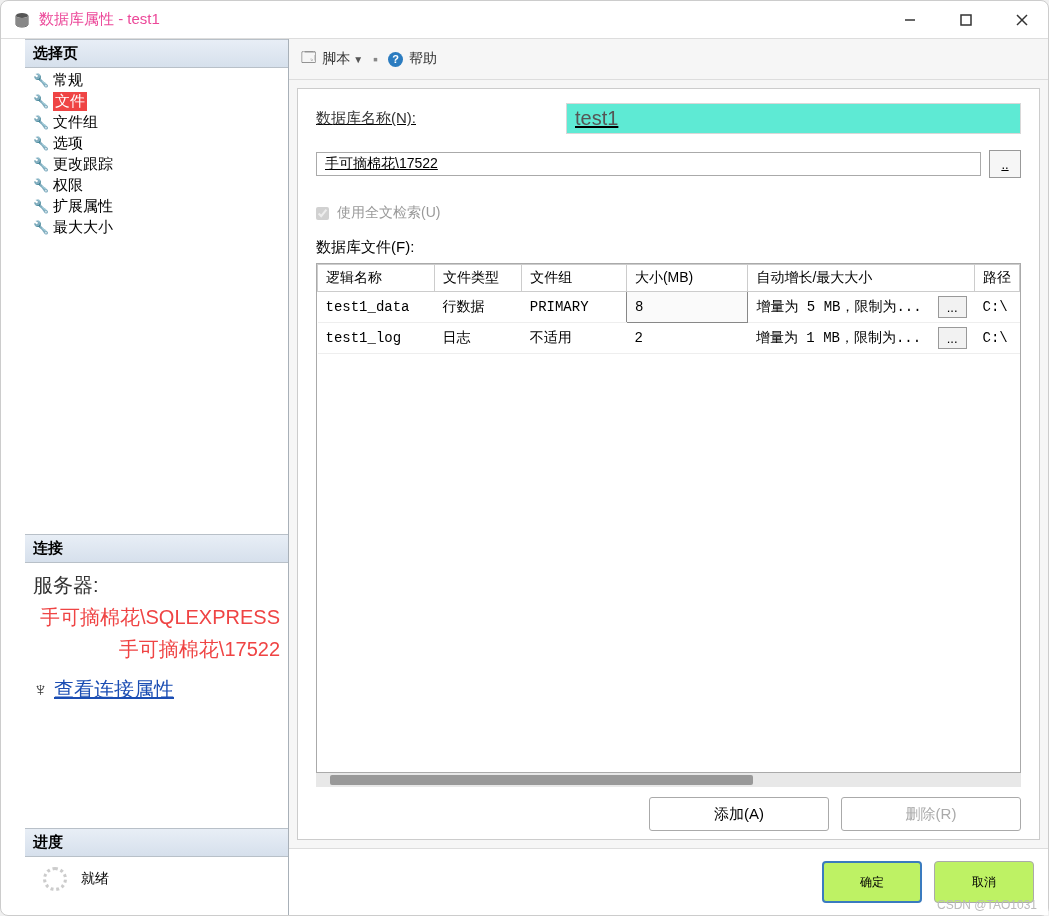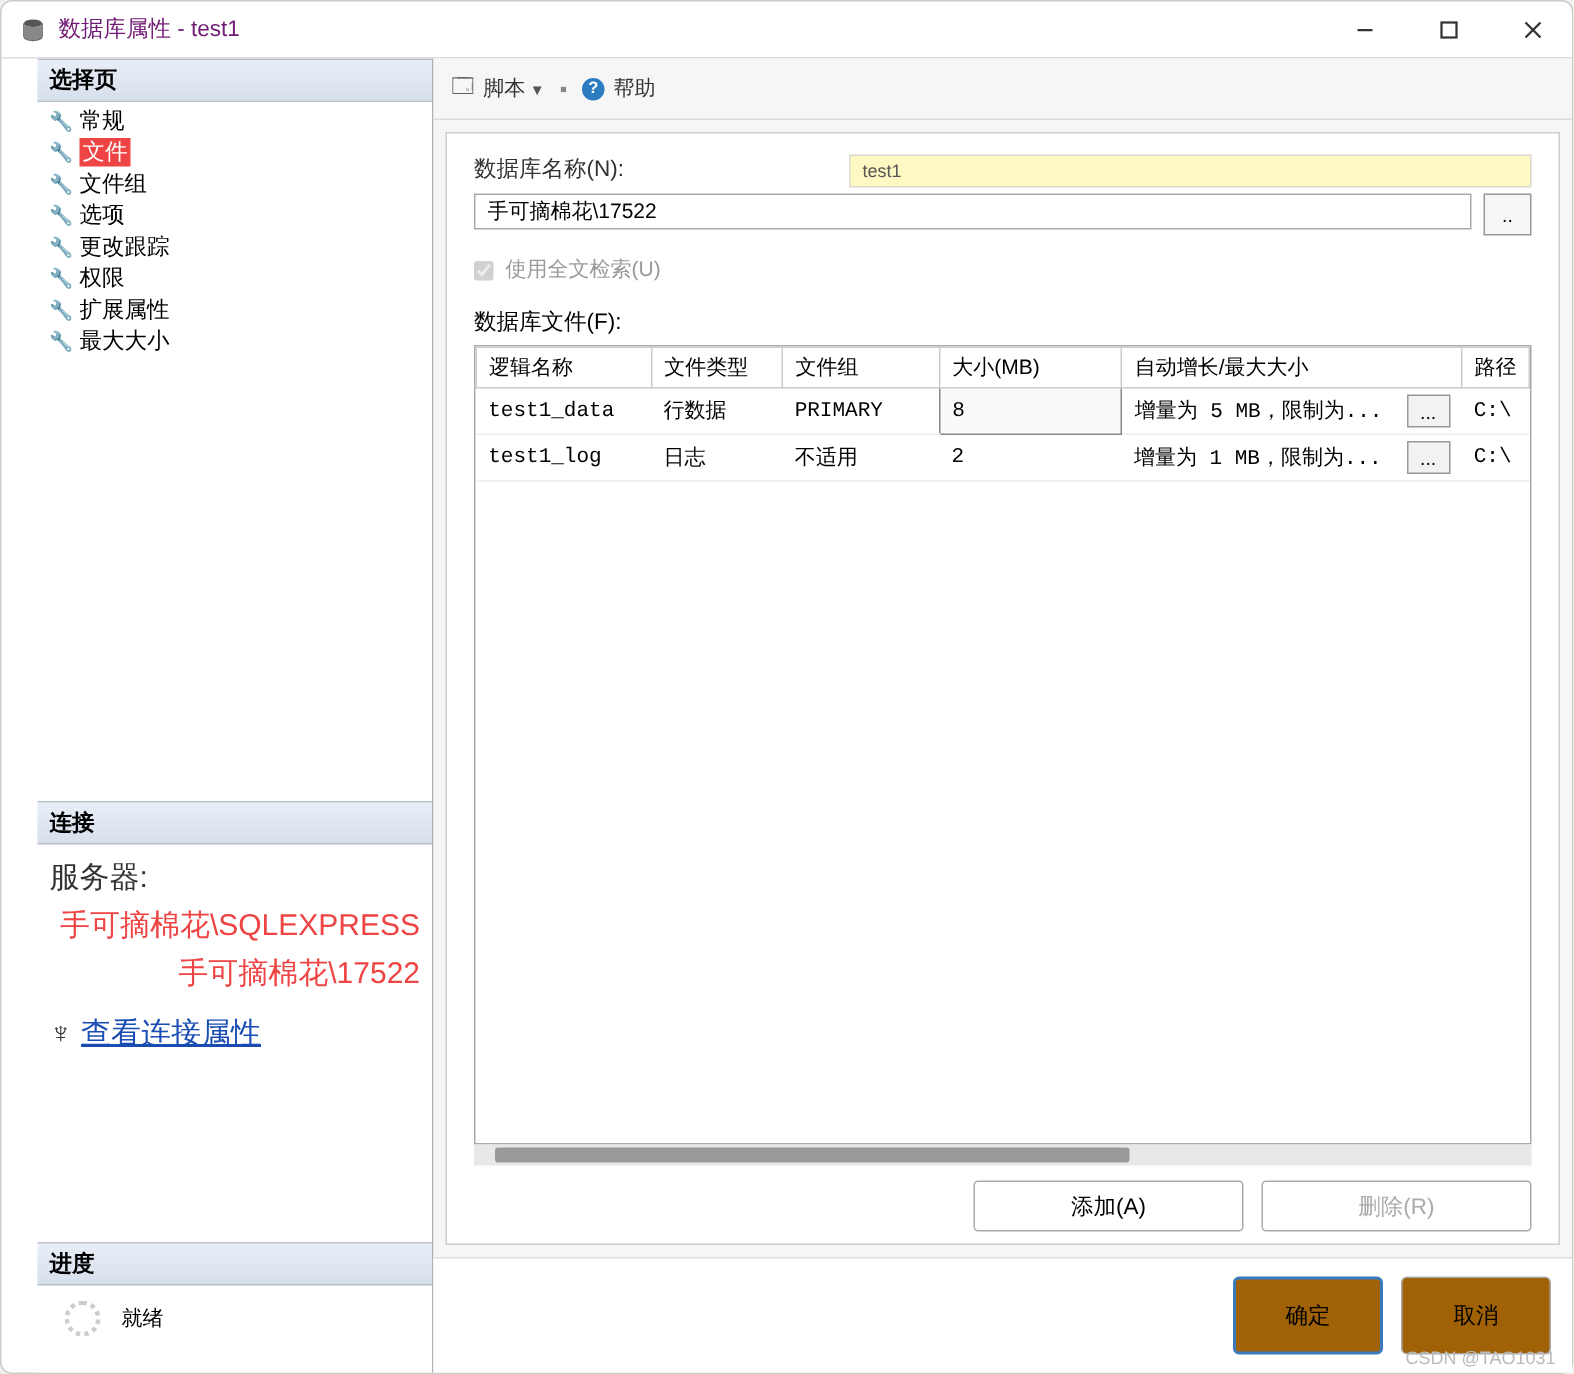--- a/index.html
+++ b/index.html
@@ -25,21 +25,21 @@
       align-items: center;
       height: 38px;
       padding: 0 12px;
       border-bottom: 1px solid #ddd;
     }
     .titlebar .app-icon {
       width: 18px; height: 18px;
       margin-right: 8px;
       display: flex; align-items: center; justify-content: center;
     }
-    .titlebar .title { flex: 1; font-size: 15px; color: #701a75; }
+    .titlebar .title { flex: 1; font-size: 15px; color: #ec4899; }
     .winbtns { display: flex; gap: 28px; align-items: center; }
     .winbtn { width: 28px; height: 28px; display: flex; align-items: center; justify-content: center; cursor: pointer; }
     .body {
       display: flex;
       flex: 1;
       min-height: 0;
       padding-left: 24px;
     }
     .sidebar {
       width: 264px;
@@ -119,30 +119,31 @@
       flex: 1;
       margin: 8px;
       background: #fff;
       border: 1px solid #ccc;
       padding: 14px 18px 8px 18px;
       display: flex;
       flex-direction: column;
       min-height: 0;
     }
     .form-row {
-      display: flex; align-items: flex-start;
-      margin-bottom: 4px;
+      display: flex; align-items: center;
+      margin-bottom: 16px;
+      text-decoration: underline;
     }
     .form-label { width: 250px; color: #333; font-size: 15px; }
     .form-val-ro {
       flex: 1;
-      background: #fef9c3;
+      background: #5eead4;
       border: 1px solid #d8d8d8;
       padding: 3px 8px;
-      font-size: 12px;
+      font-size: 20px;
       color: #555;
     }
     .form-val-input {
       flex: 1;
       background: #fff;
       border: 1px solid #aaa;
       padding: 3px 8px;
       font-size: 14px;
     }
     .browse-btn {
@@ -229,25 +230,25 @@
     .bottom-bar {
       display: flex;
       justify-content: flex-end;
       gap: 12px;
       padding: 12px 14px;
       border-top: 1px solid #ddd;
       background: #fff;
     }
     .dlg-btn {
       width: 100px;
-      height: 52px;
+      height: 42px;
       border: 1px solid #aaa;
       border-radius: 4px;
-      background: #a16207;
-      font-size: 15px;
+      background: #bef264;
+      font-size: 12px;
       cursor: pointer;
     }
     .dlg-btn.primary { border: 2px solid #3a7bbf; }
     .watermark {
       position: fixed;
       right: 12px;
       bottom: 4px;
       font-size: 12px;
       color: #bbb;
       pointer-events: none;

